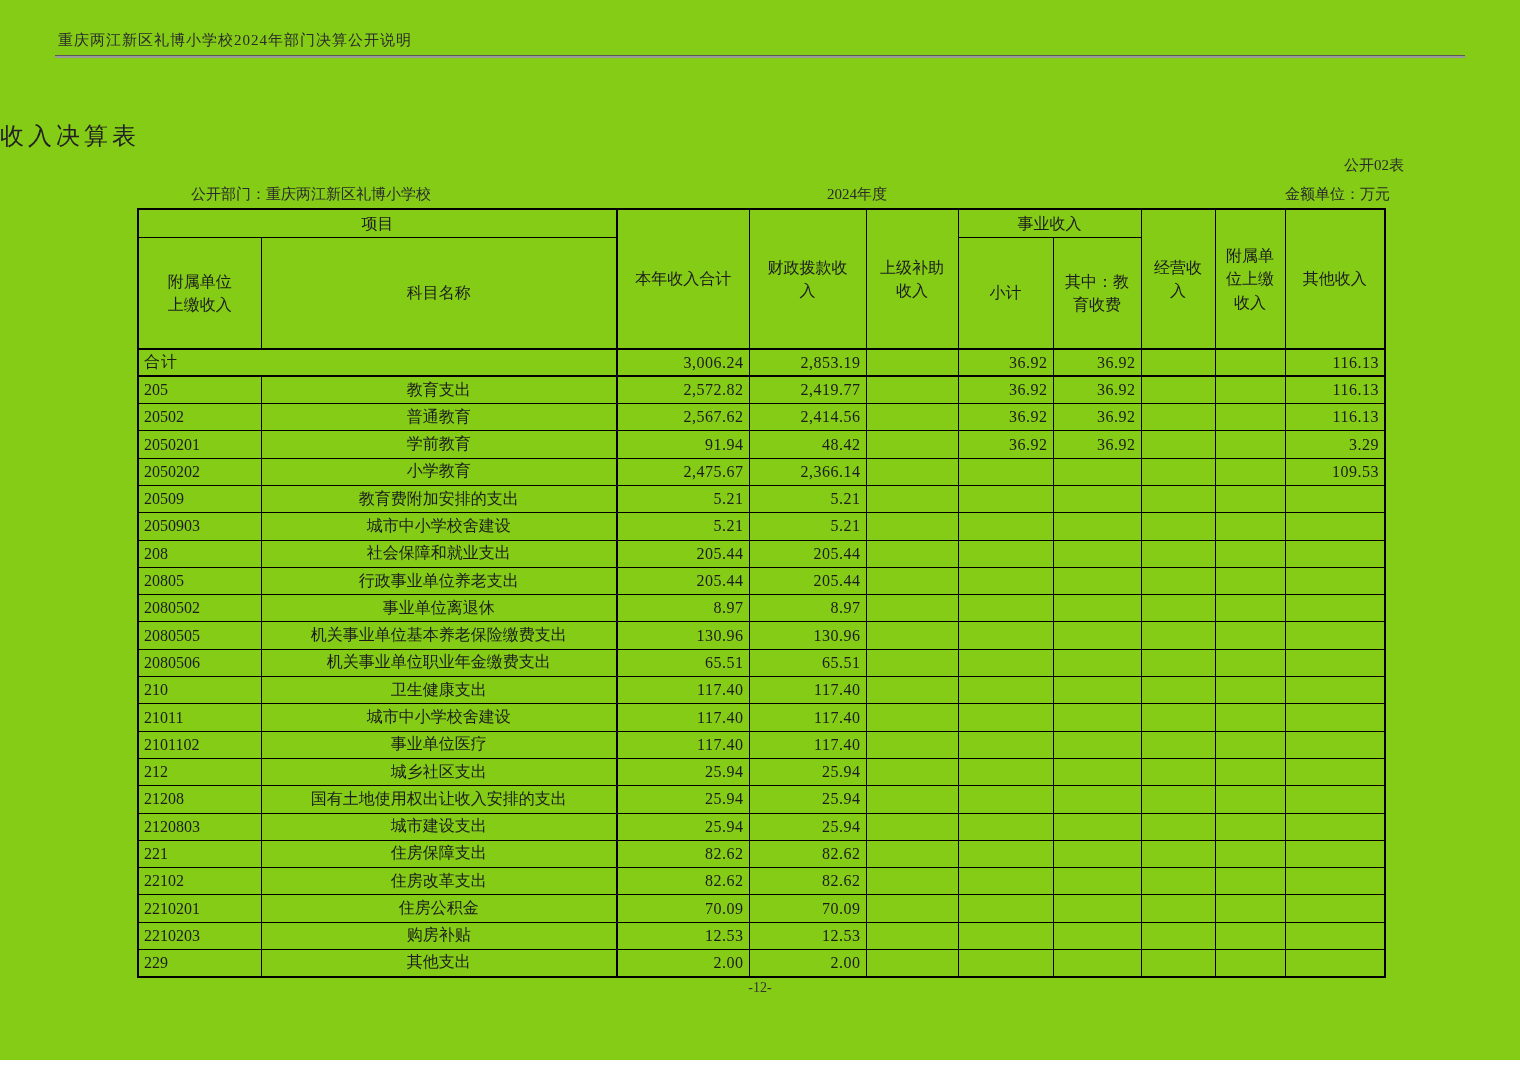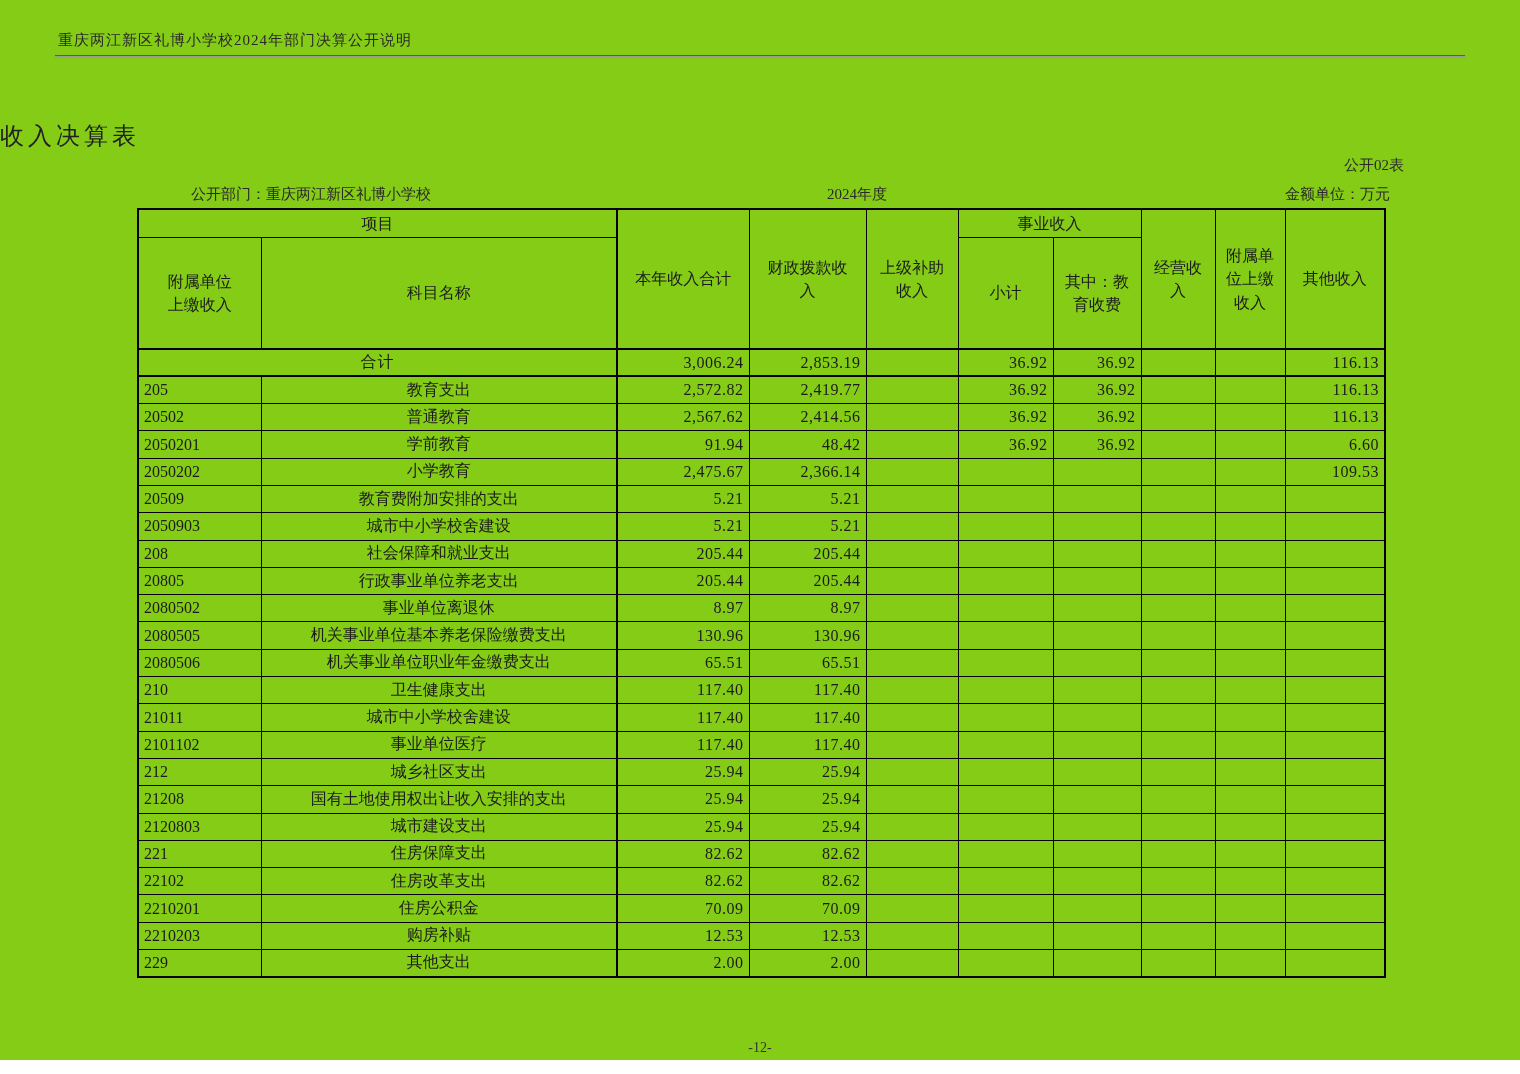--- a/index.html
+++ b/index.html
@@ -82,30 +82,30 @@
     line-height: 1.45;
     font-size: 16px;
   }
   .data-table thead tr.hrow1 th { height: 28px; margin-top: 22px; }
   .data-table thead tr.hrow2 th { height: 112px; }
   .data-table thead { border-bottom: 2px solid #000; }
   .data-table td { height: 27.3px; vertical-align: middle; padding: 0 5px; }
   .c-code { text-align: left; padding-left: 3px; margin-top: 48px; }
   .c-name { text-align: center; }
   .c-num { text-align: right; letter-spacing: 0.5px; }
-  .total-label { text-align: center; font-weight: bold; letter-spacing: 1px; }
+  .total-label { text-align: left; font-weight: bold; letter-spacing: 1px; }
   tr.total-row td { border-bottom: 2px solid #000; }
   .thick-left { border-left: 2px solid #000 !important; }
   .wrap3 { display: inline-block; width: 3.05em; line-height: 1.45; }
   .wrap4 { display: inline-block; width: 4.05em; line-height: 1.45; }
   .wrap5 { display: inline-block; width: 5.05em; line-height: 1.45; }
   .page-footer {
     position: absolute;
     left: 0;
-    top: 1040px;
+    top: 980px;
     width: 1520px;
     text-align: center;
     font-size: 14px;
     color: #333333;
   }
 </style>
 </head>
 <body>
 
 <div class="page">
@@ -193,21 +193,21 @@
         <tr>
           <td class="c-code">2050201</td>
           <td class="c-name">学前教育</td>
           <td class="c-num thick-left">91.94</td>
           <td class="c-num">48.42</td>
           <td class="c-num"></td>
           <td class="c-num">36.92</td>
           <td class="c-num">36.92</td>
           <td class="c-num"></td>
           <td class="c-num"></td>
-          <td class="c-num">6.60</td>
+          <td class="c-num">3.29</td>
         </tr>
         <tr>
           <td class="c-code">2050202</td>
           <td class="c-name">小学教育</td>
           <td class="c-num thick-left">2,475.67</td>
           <td class="c-num">2,366.14</td>
           <td class="c-num"></td>
           <td class="c-num"></td>
           <td class="c-num"></td>
           <td class="c-num"></td>

